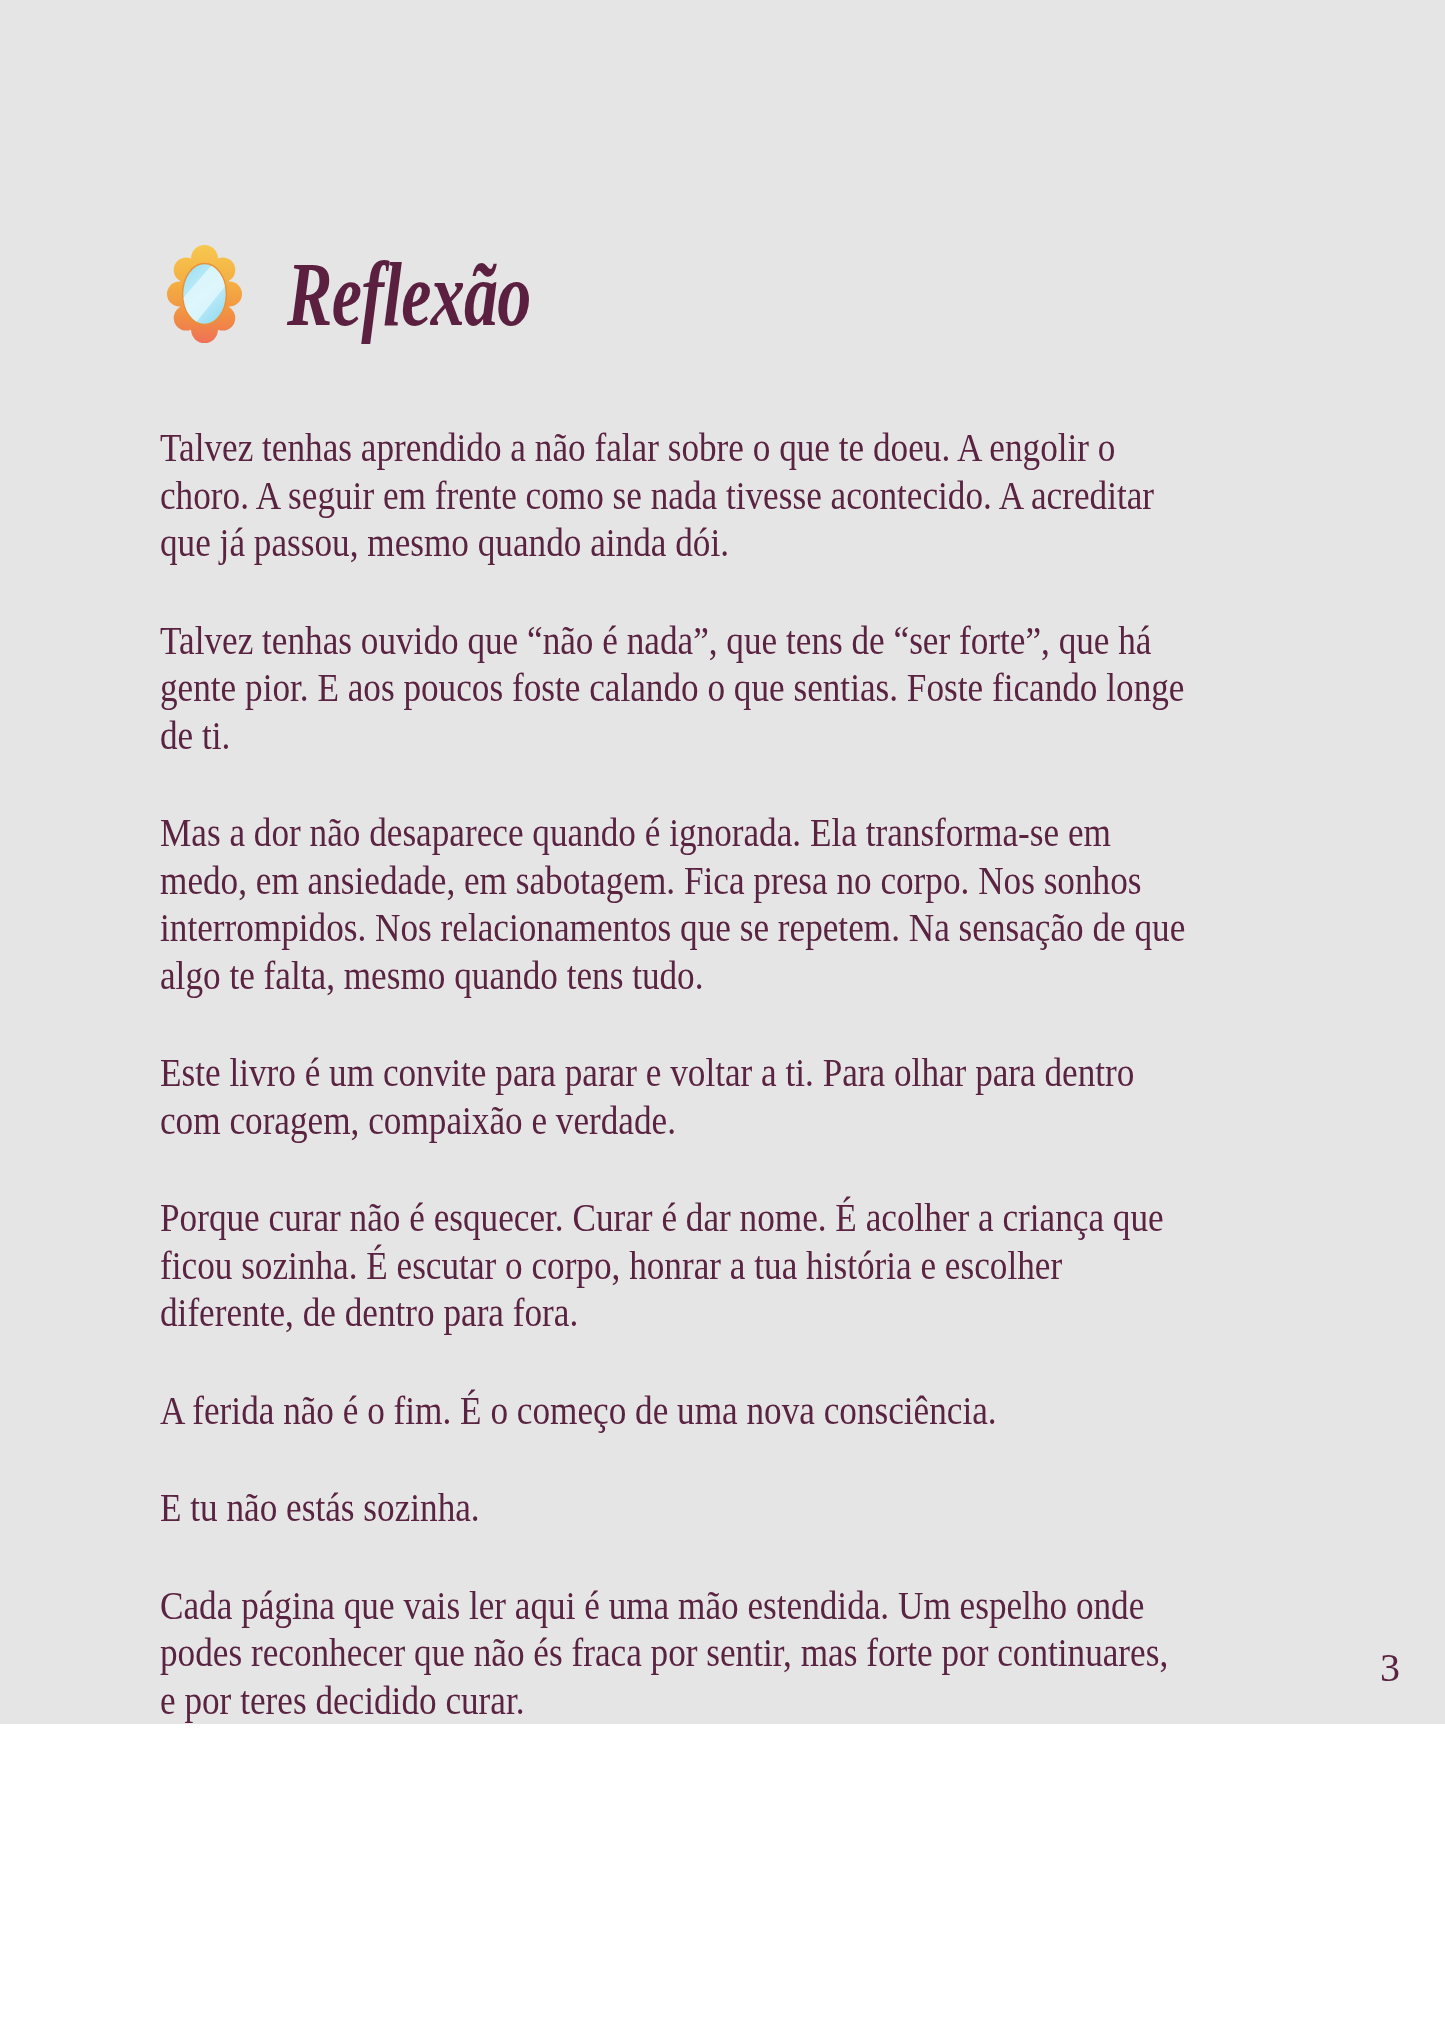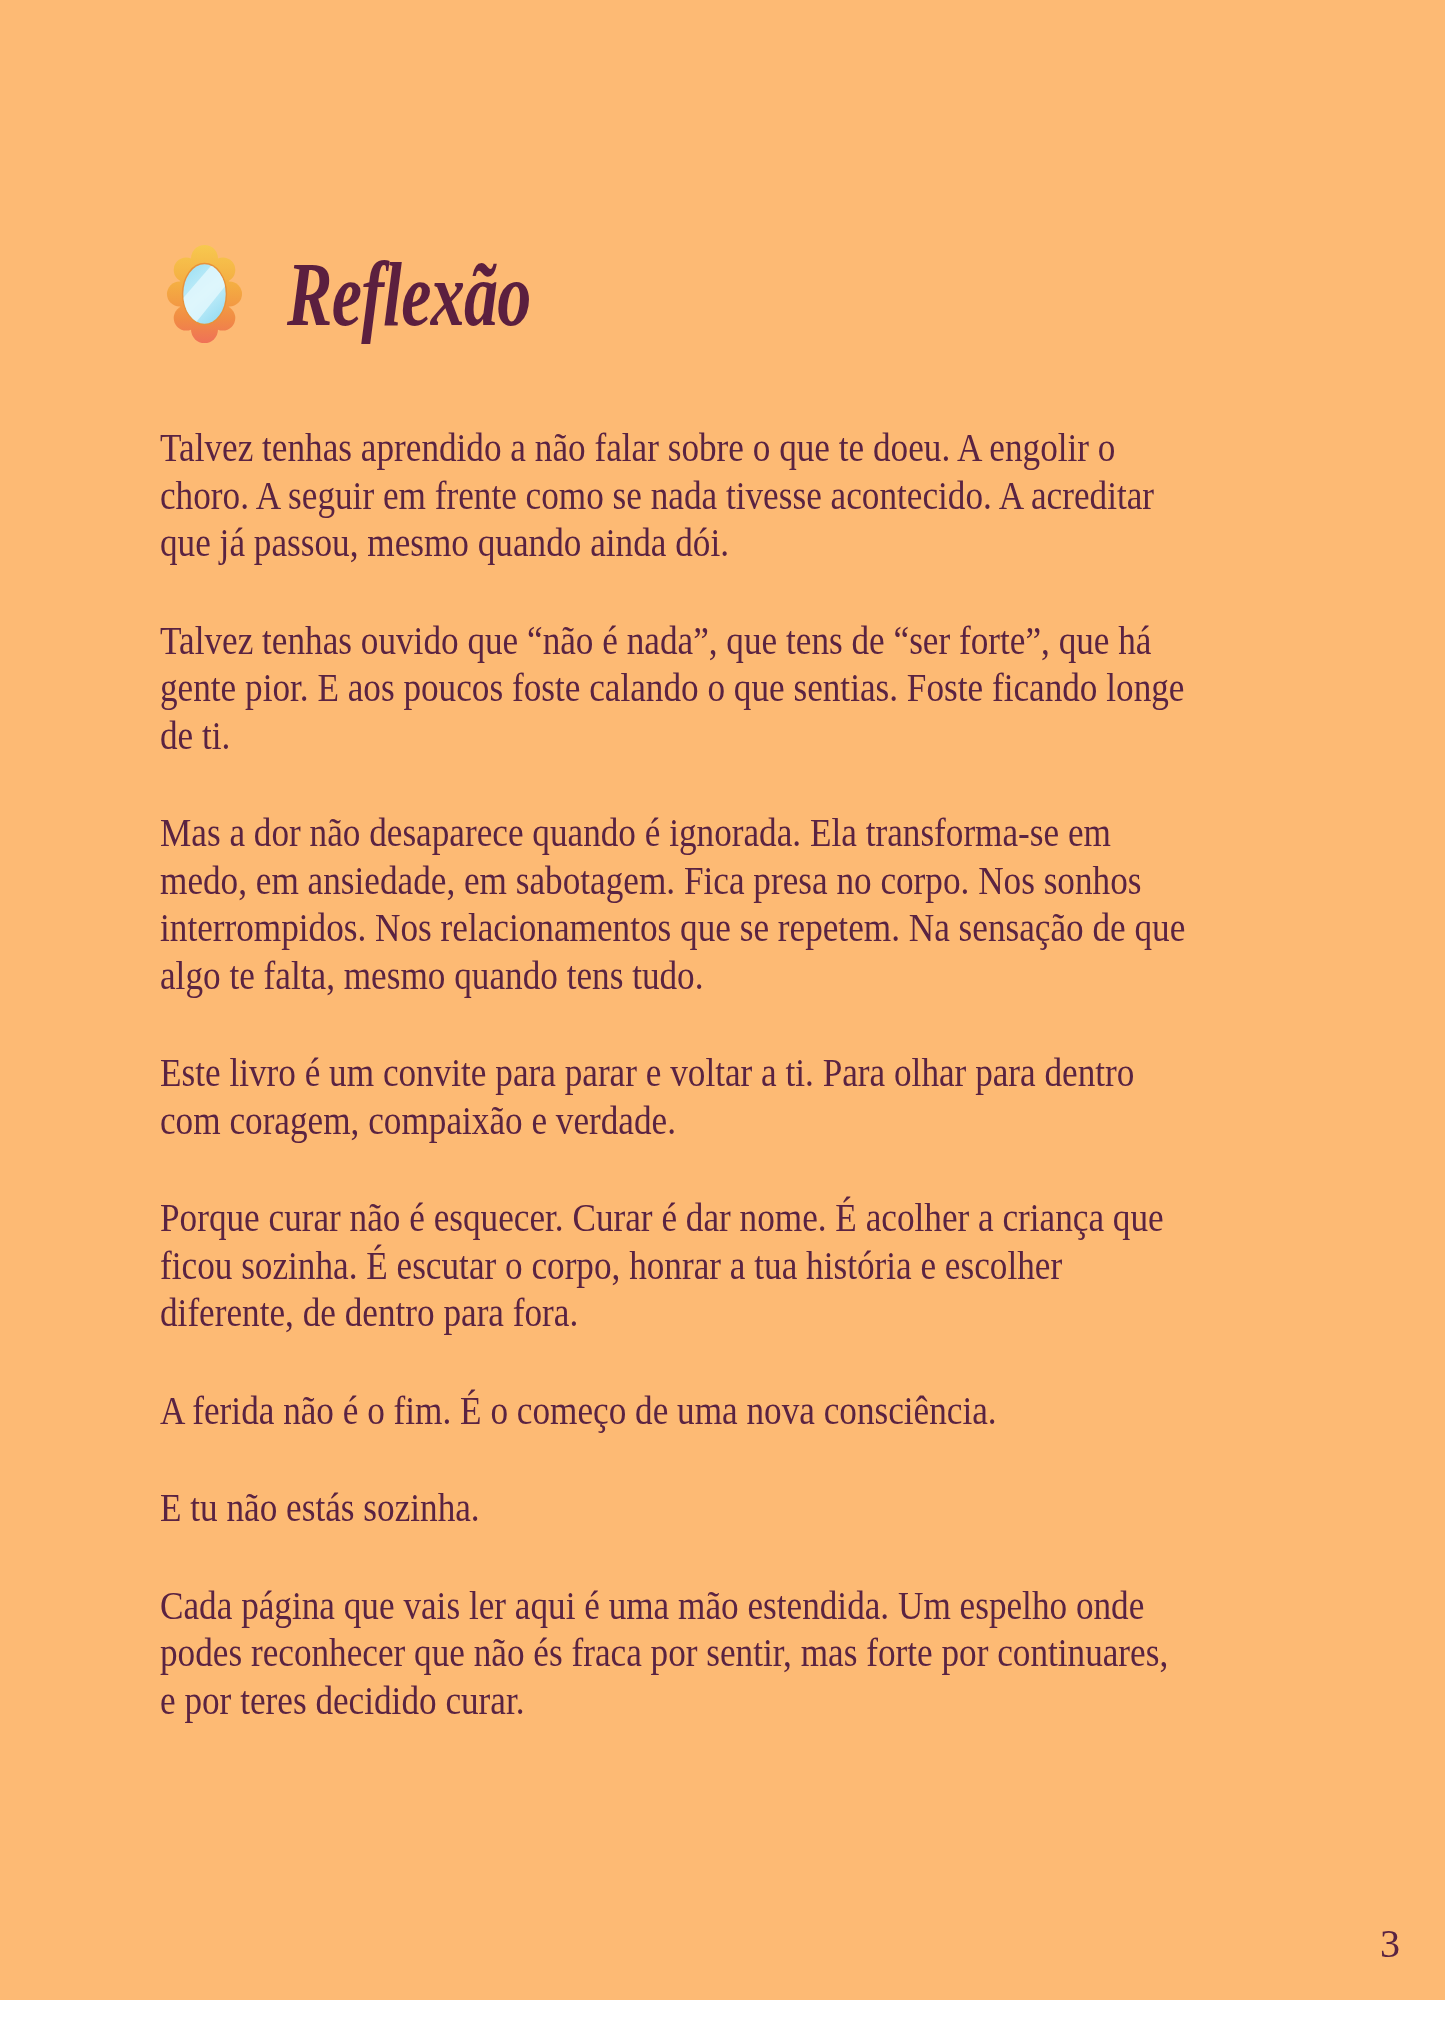--- a/index.html
+++ b/index.html
@@ -3,22 +3,22 @@
 <meta charset="utf-8">
 <style>
   html, body { margin: 0; padding: 0; background: #ffffff; }
   body {
     width: 1445px; height: 2044px;
     overflow: hidden;
     font-family: "Liberation Serif", serif;
   }
   .page {
     position: relative;
-    width: 1445px; height: 2000px;
-    background: #fdba74;
+    width: 1445px; height: 1724px;
+    background: #e5e5e5;
   }
   .header {
     position: absolute;
     left: 166px; top: 243px;
     display: flex;
     align-items: center;
     gap: 44px;
   }
   .icon-wrap { flex: 0 0 auto; }
   .icon-wrap svg { display: block; width: 77px; height: 102px; }

